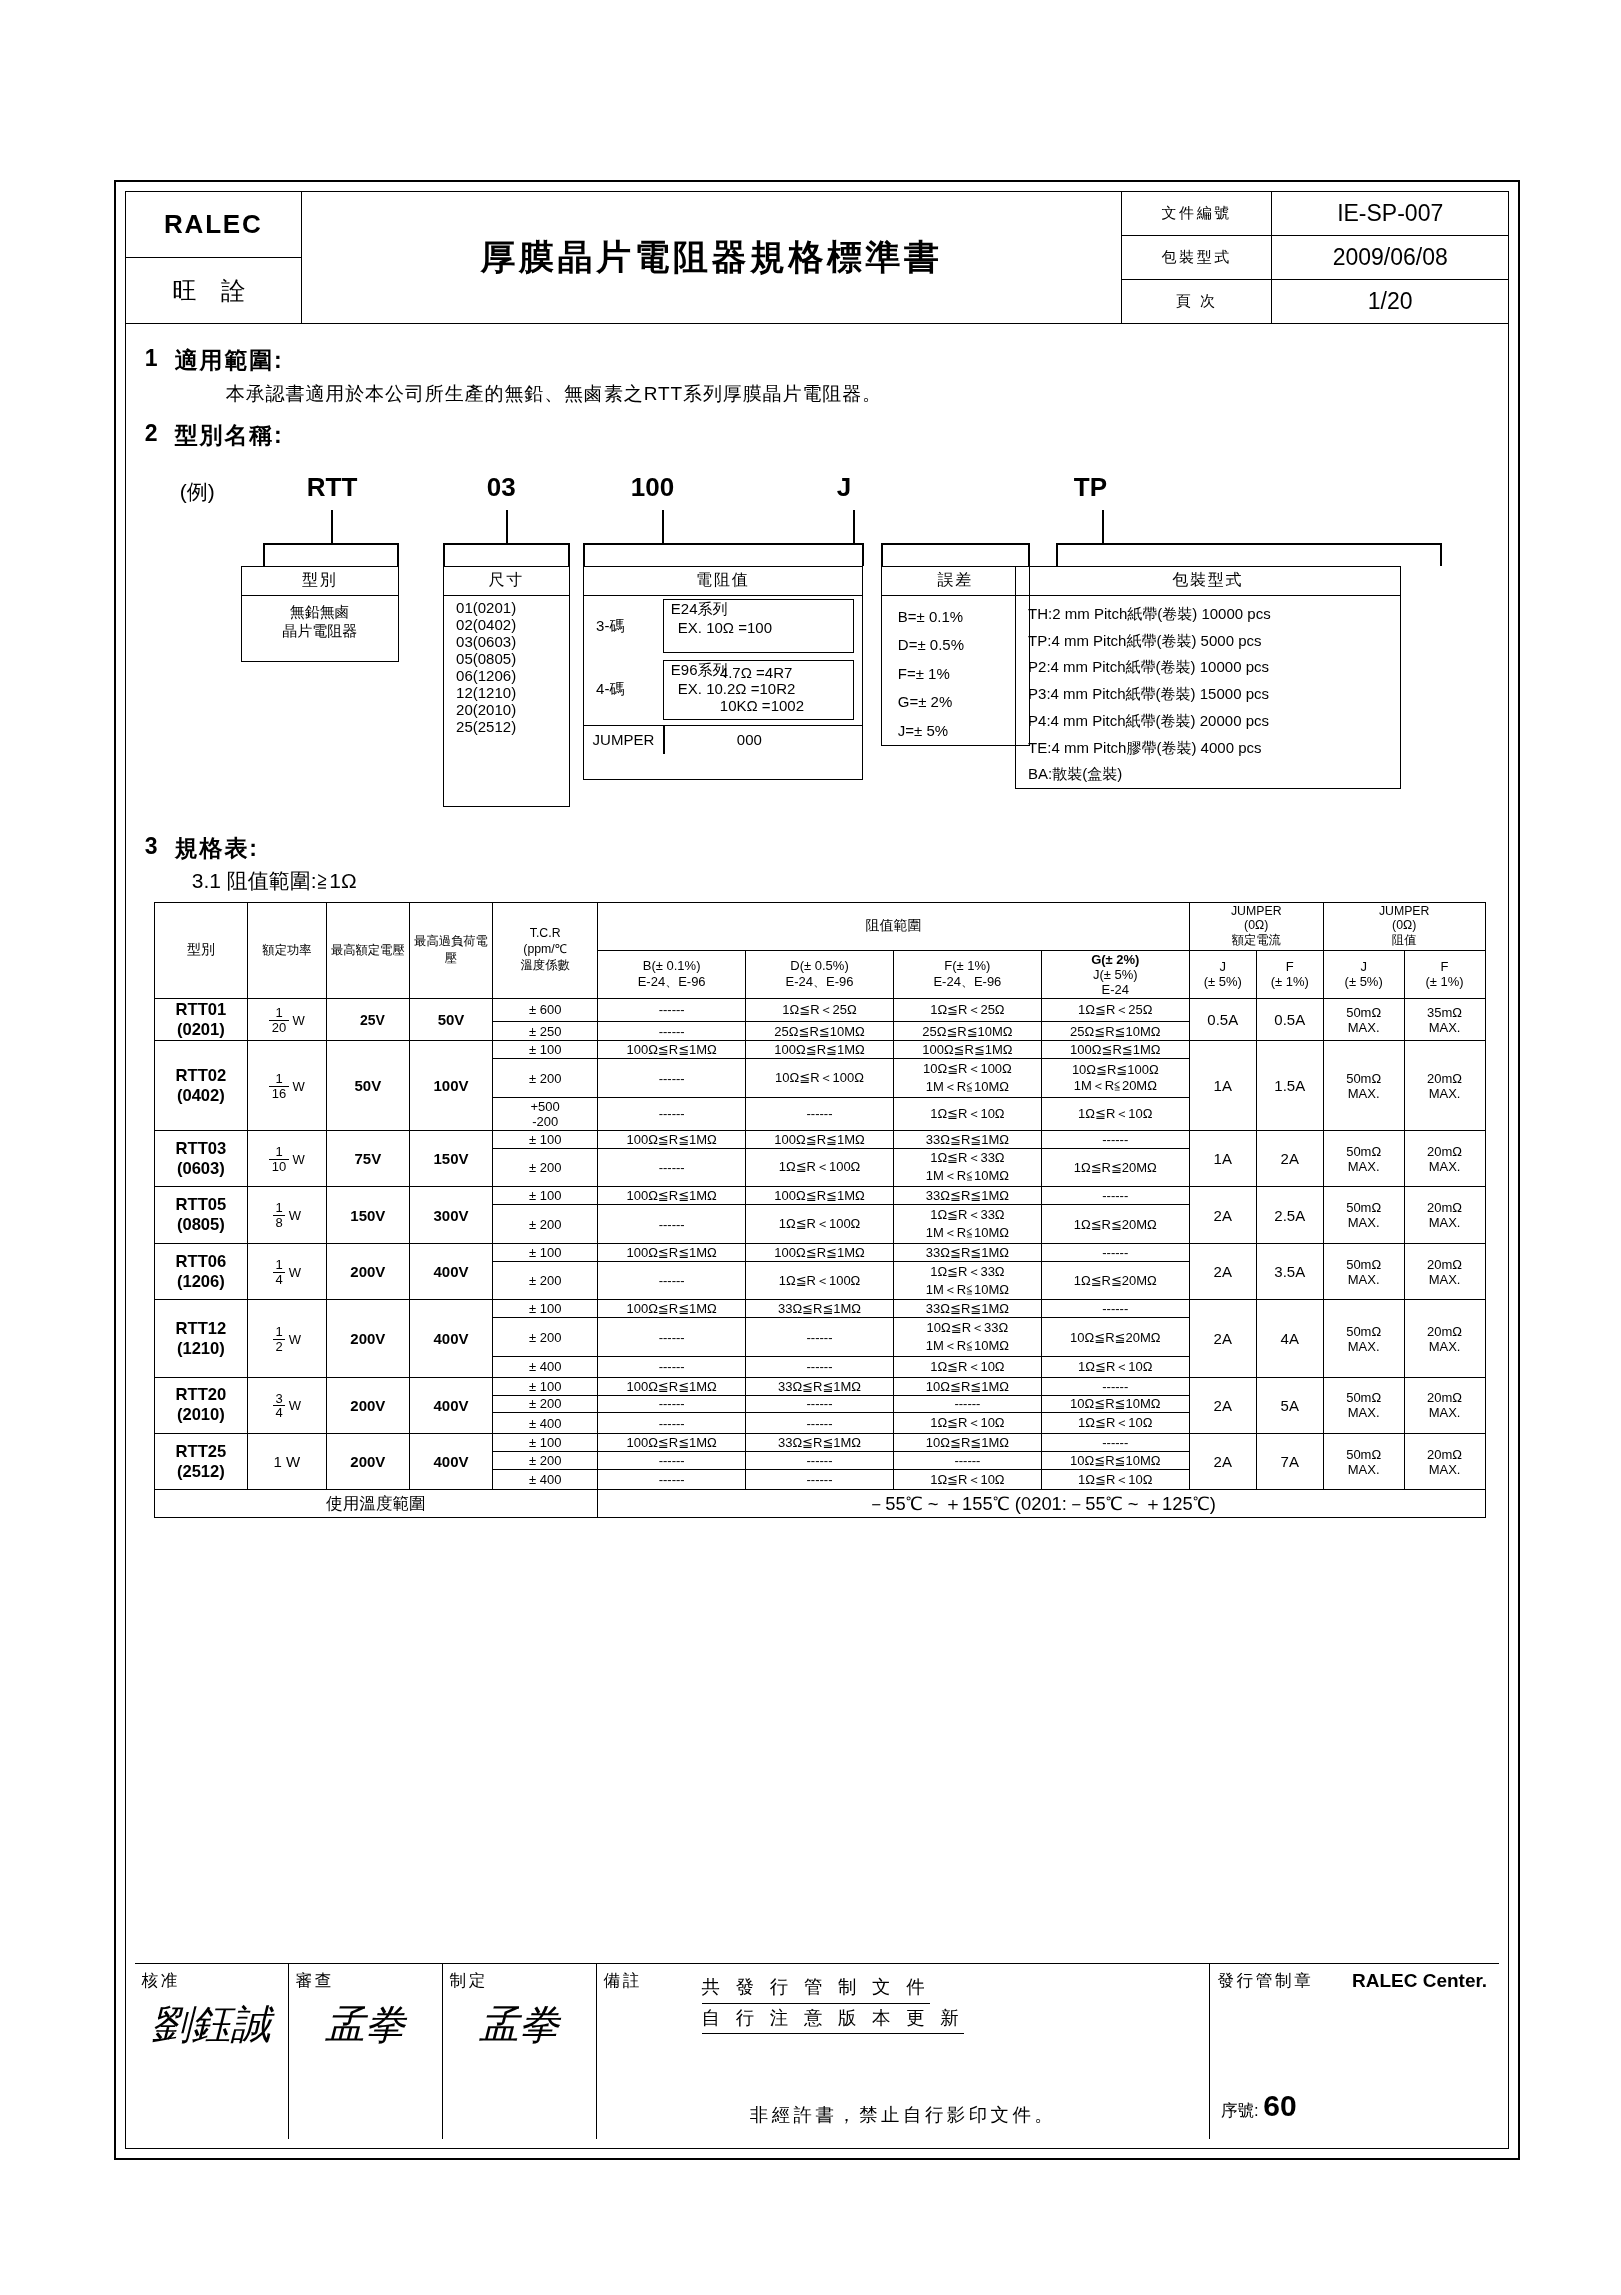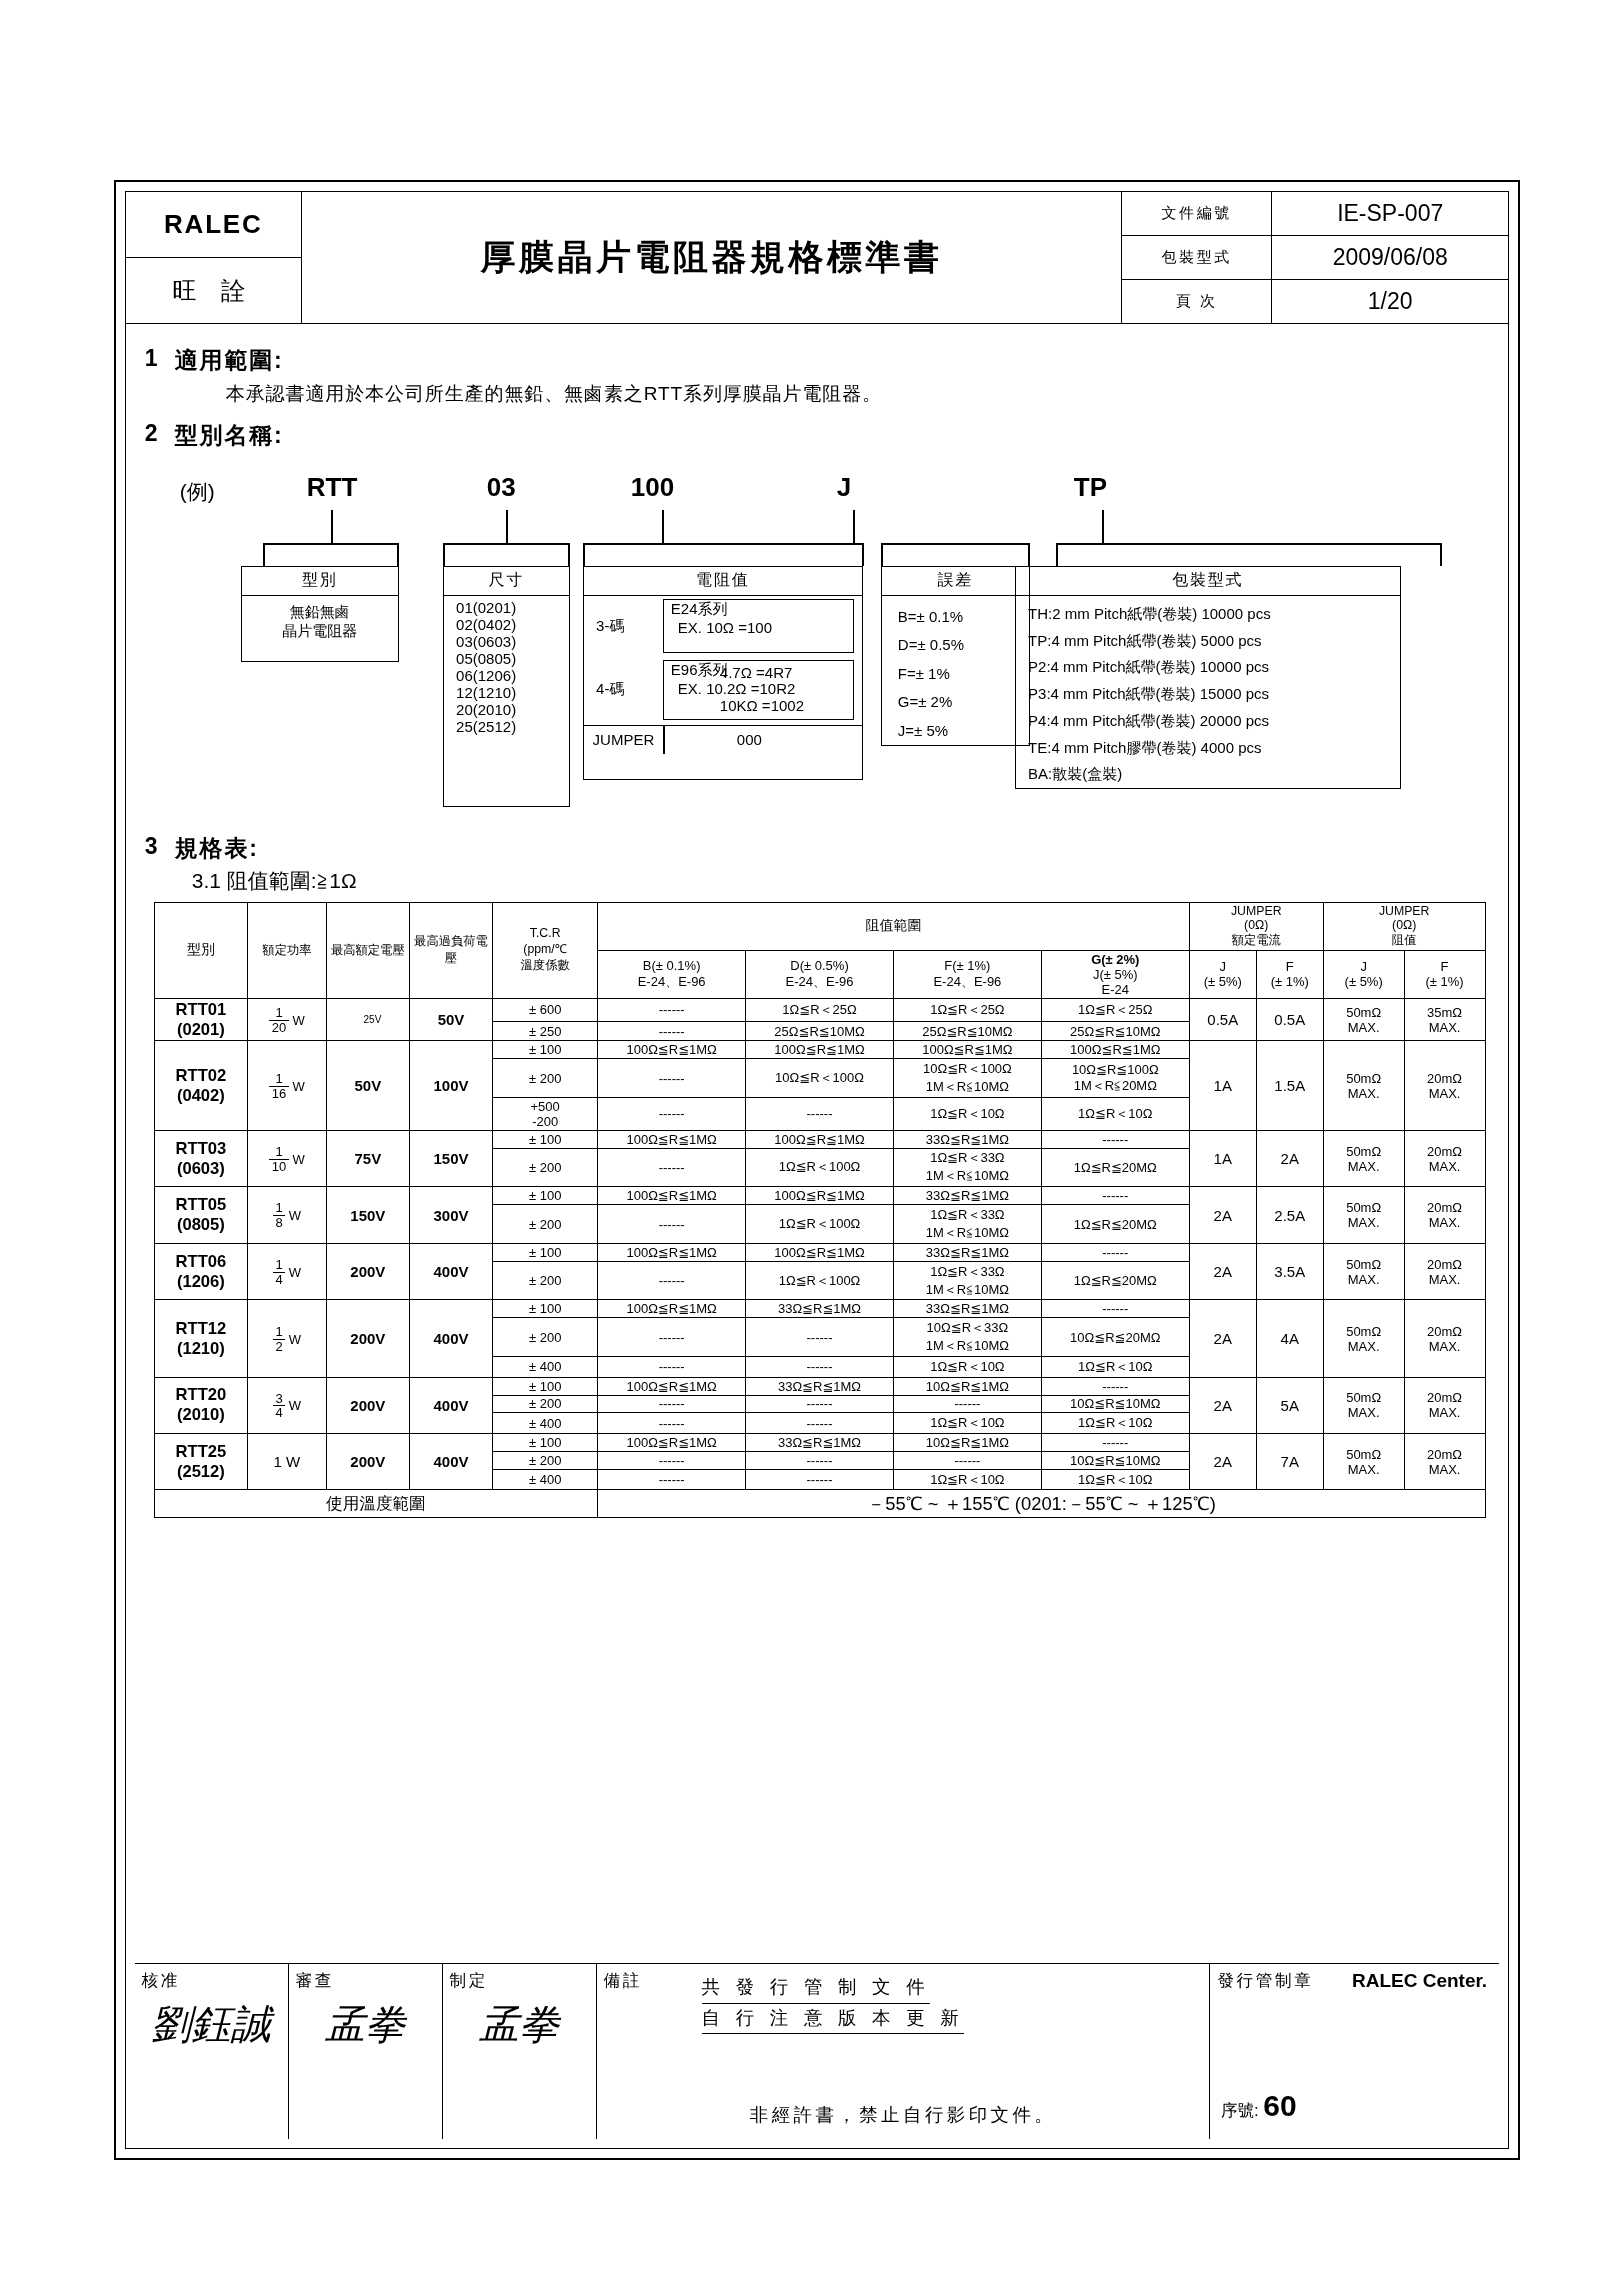--- a/index.html
+++ b/index.html
@@ -294,21 +294,21 @@
                   <div class="model">RTT01</div>
                   <div class="model">(0201)</div>
                 </td>
                 <td rowspan="2"><span class="fw">
                     <span class="frac">
                       <span class="n">1</span>
                       <span class="d">20</span>
                     </span>
                     <span>W</span>
                   </span></td>
-                <td rowspan="2" style="font-size: 10px; font-weight: normal; padding-left: 11px;">25V</td>
+                <td rowspan="2" style="font-size: 14px; font-weight: bold; padding-left: 11px;">25V</td>
                 <td rowspan="2" style="font-size: 15px; font-weight: bold;">50V</td>
                 <td>±  600</td>
                 <td>------</td>
                 <td>1Ω≦R＜25Ω</td>
                 <td>1Ω≦R＜25Ω</td>
                 <td>1Ω≦R＜25Ω</td>
                 <td rowspan="2" style="font-size: 15px;">0.5A</td>
                 <td rowspan="2" style="font-size: 15px;">0.5A</td>
                 <td rowspan="2">50mΩ<br>MAX.</td>
                 <td rowspan="2">35mΩ<br>MAX.</td>

